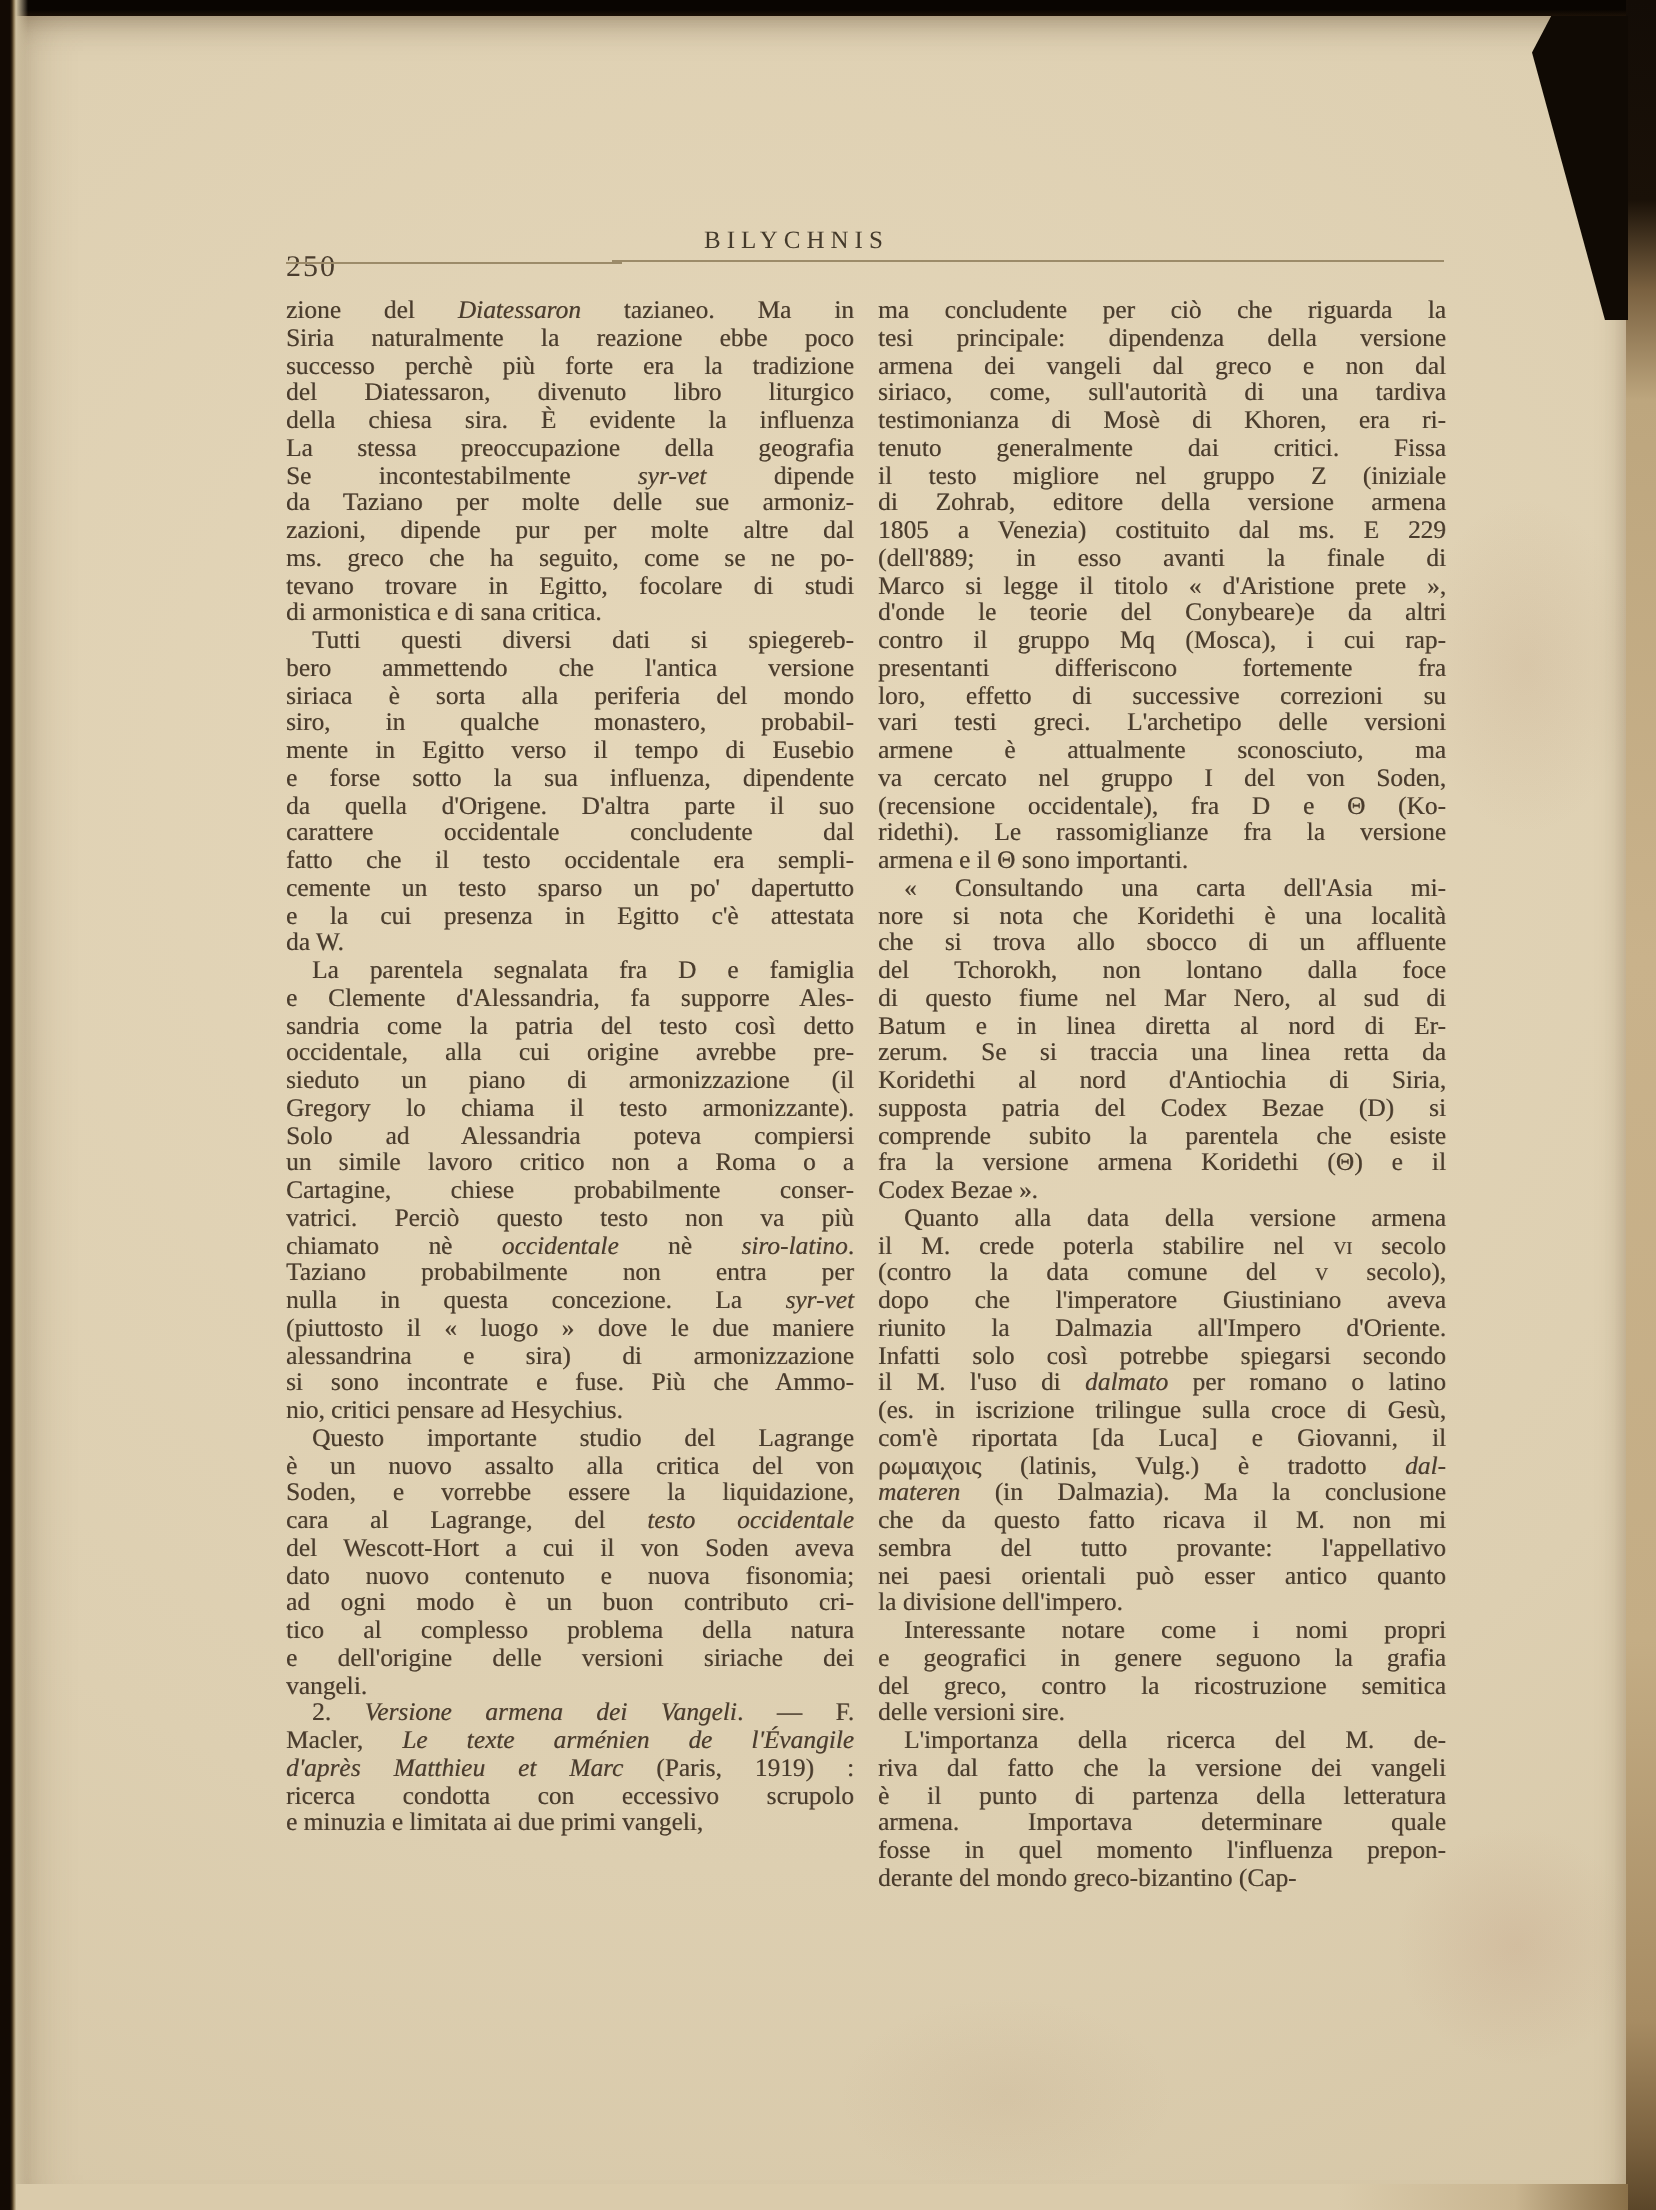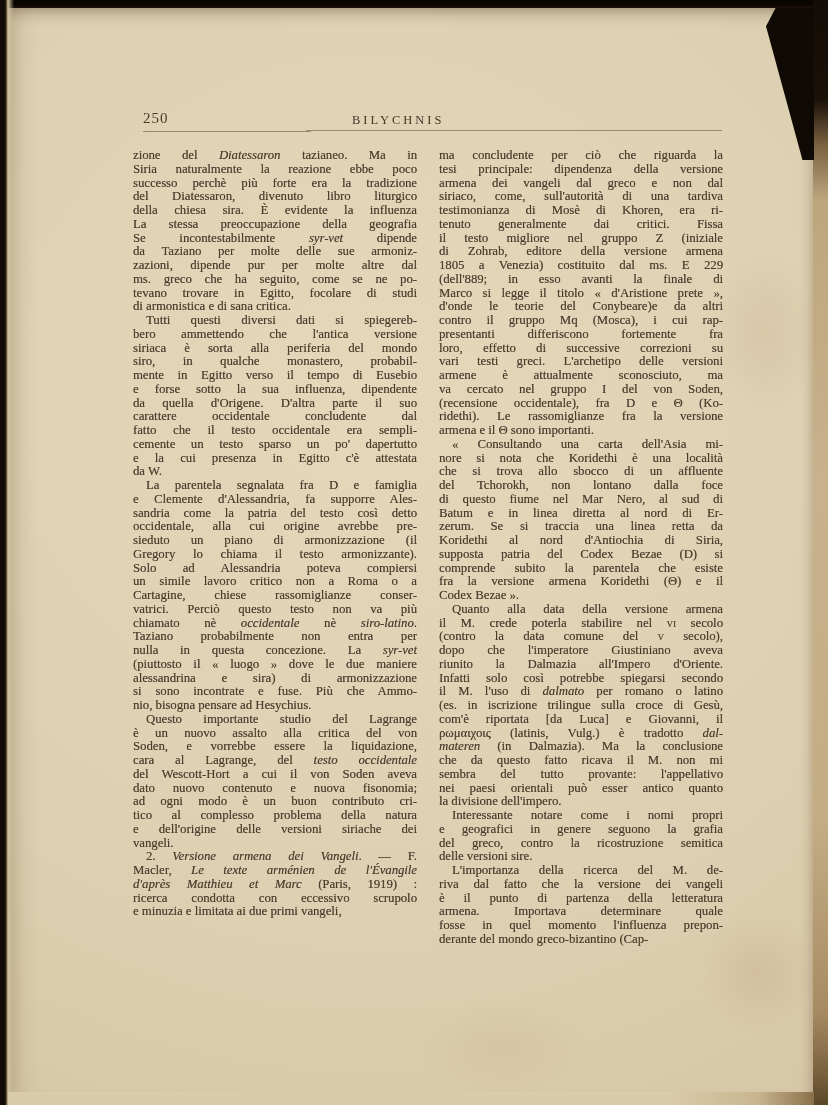--- a/index.html
+++ b/index.html
@@ -37,34 +37,34 @@
   
   .stain{position:absolute;pointer-events:none;}
   .stain-a{left:685px;top:900px;width:130px;height:130px;
     background:radial-gradient(circle, rgba(164,108,84,.14), rgba(164,108,84,0) 65%);}
   .stain-b{left:700px;top:240px;width:110px;height:170px;
     background:radial-gradient(ellipse, rgba(150,100,70,.10), transparent 70%);}
   .stain-c{left:410px;top:990px;width:170px;height:100px;
     background:radial-gradient(ellipse, rgba(150,110,80,.08), transparent 70%);}
 
   
-  .pagenum{position:absolute;left:135px;top:102px;font-size:15px;color:#4a3d2e;letter-spacing:1px;}
+  .pagenum{position:absolute;left:135px;top:118px;font-size:15px;color:#4a3d2e;letter-spacing:1px;}
   .journal{position:absolute;left:344px;top:105px;font-size:12.5px;font-weight:normal;
     letter-spacing:3px;color:#443a2b;}
   .rule{position:absolute;height:1px;background:#9c8b69;}
   .rule1{left:135px;top:123px;width:168px;}
   .rule2{left:298px;top:122px;width:416px;}
 
   
   .col{
     position:absolute;top:141px;width:284px;
     font-size:12.7px;line-height:13.75px;color:#4a3c2d;
     text-shadow:0.25px 0 0 rgba(74,60,45,.55);
   }
-  .colL{left:125px;}
+  .colL{left:135px;}
   .colR{left:431px;}
   .para{margin:0;}
   .ln{text-align:justify;text-align-last:justify;white-space:normal;}
   .ln.last{text-align-last:left;}
   .ln.ind{text-indent:13px;}
   .ln i{font-style:italic;}
   .sc{font-variant:small-caps;}
 </style>
 </head>
 <body>
@@ -108,29 +108,29 @@
         </div>
         <div class="para">
           <div class="ln ind">La parentela segnalata fra D e famiglia</div>
           <div class="ln">e Clemente d'Alessandria, fa supporre Ales-</div>
           <div class="ln">sandria come la patria del testo così detto</div>
           <div class="ln">occidentale, alla cui origine avrebbe pre-</div>
           <div class="ln">sieduto un piano di armonizzazione (il</div>
           <div class="ln">Gregory lo chiama il testo armonizzante).</div>
           <div class="ln">Solo ad Alessandria poteva compiersi</div>
           <div class="ln">un simile lavoro critico non a Roma o a</div>
-          <div class="ln">Cartagine, chiese rassomiglianze conser-</div>
+          <div class="ln">Cartagine, chiese probabilmente conser-</div>
           <div class="ln">vatrici. Perciò questo testo non va più</div>
           <div class="ln">chiamato nè <i>occidentale</i> nè <i>siro-latino</i>.</div>
           <div class="ln">Taziano probabilmente non entra per</div>
           <div class="ln">nulla in questa concezione. La <i>syr-vet</i></div>
           <div class="ln">(piuttosto il « luogo » dove le due maniere</div>
           <div class="ln">alessandrina e sira) di armonizzazione</div>
           <div class="ln">si sono incontrate e fuse. Più che Ammo-</div>
-          <div class="ln last">nio, bisogna pensare ad Hesychius.</div>
+          <div class="ln last">nio, critici pensare ad Hesychius.</div>
         </div>
         <div class="para">
           <div class="ln ind">Questo importante studio del Lagrange</div>
           <div class="ln">è un nuovo assalto alla critica del von</div>
           <div class="ln">Soden, e vorrebbe essere la liquidazione,</div>
           <div class="ln">cara al Lagrange, del <i>testo occidentale</i></div>
           <div class="ln">del Wescott-Hort a cui il von Soden aveva</div>
           <div class="ln">dato nuovo contenuto e nuova fisonomia;</div>
           <div class="ln">ad ogni modo è un buon contributo cri-</div>
           <div class="ln">tico al complesso problema della natura</div>

